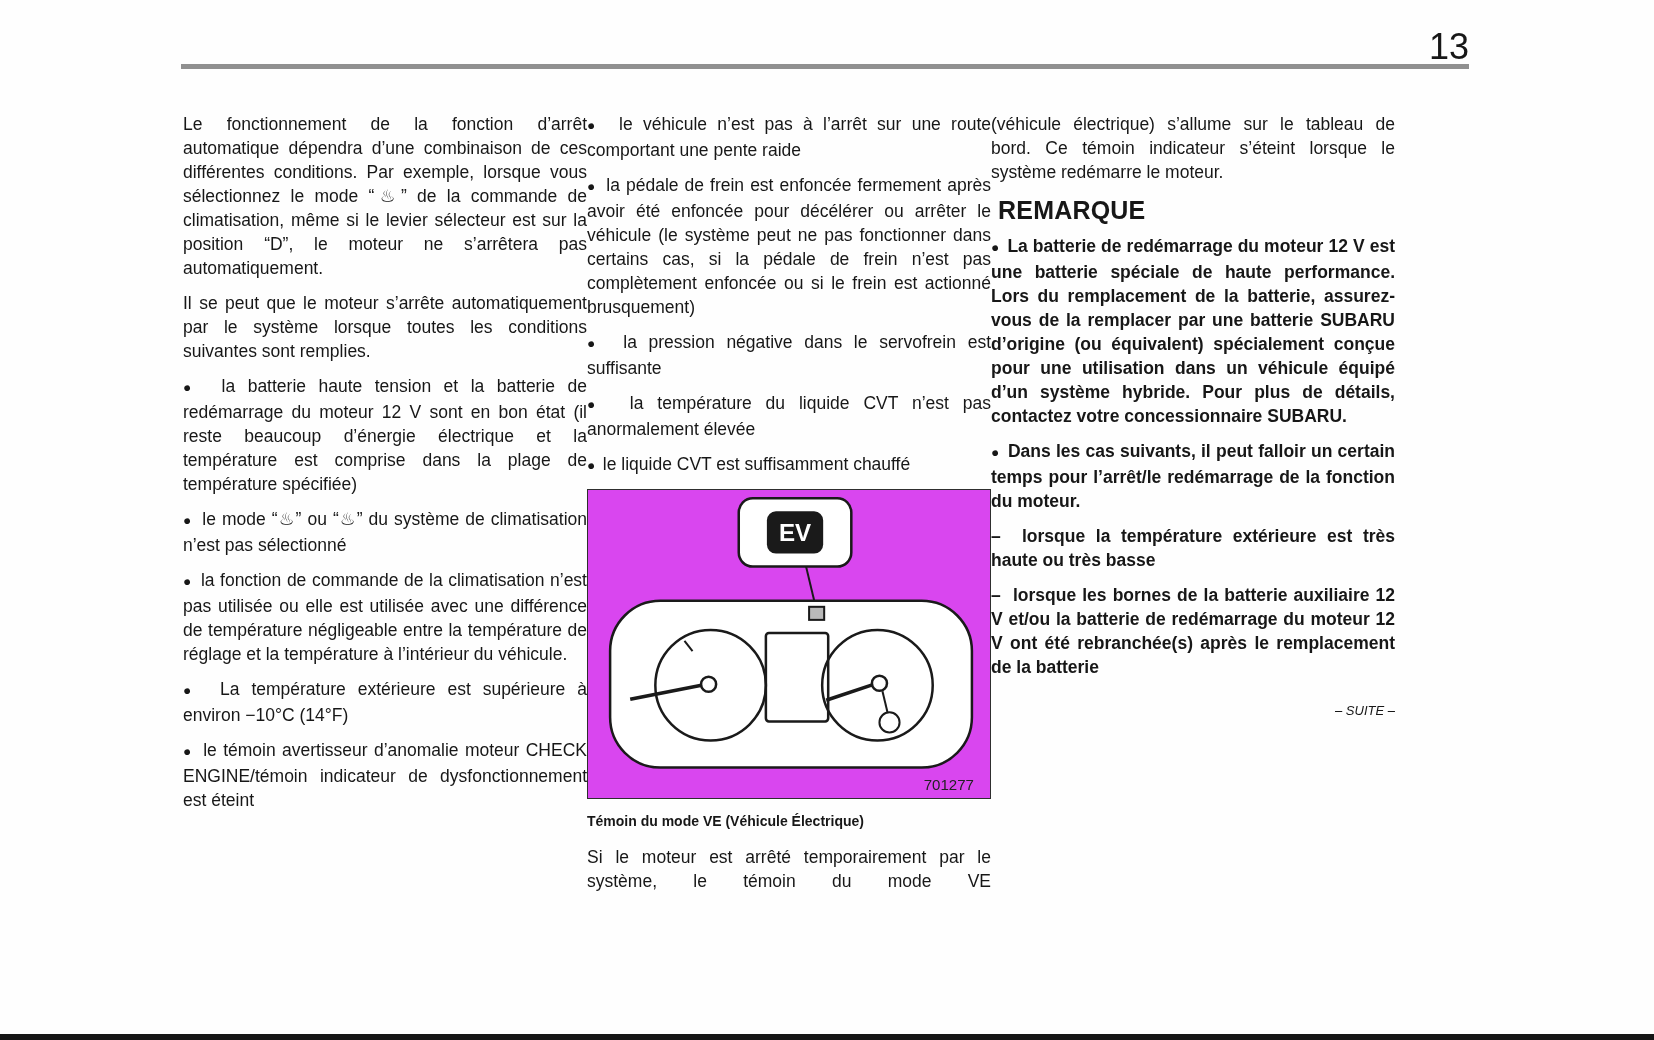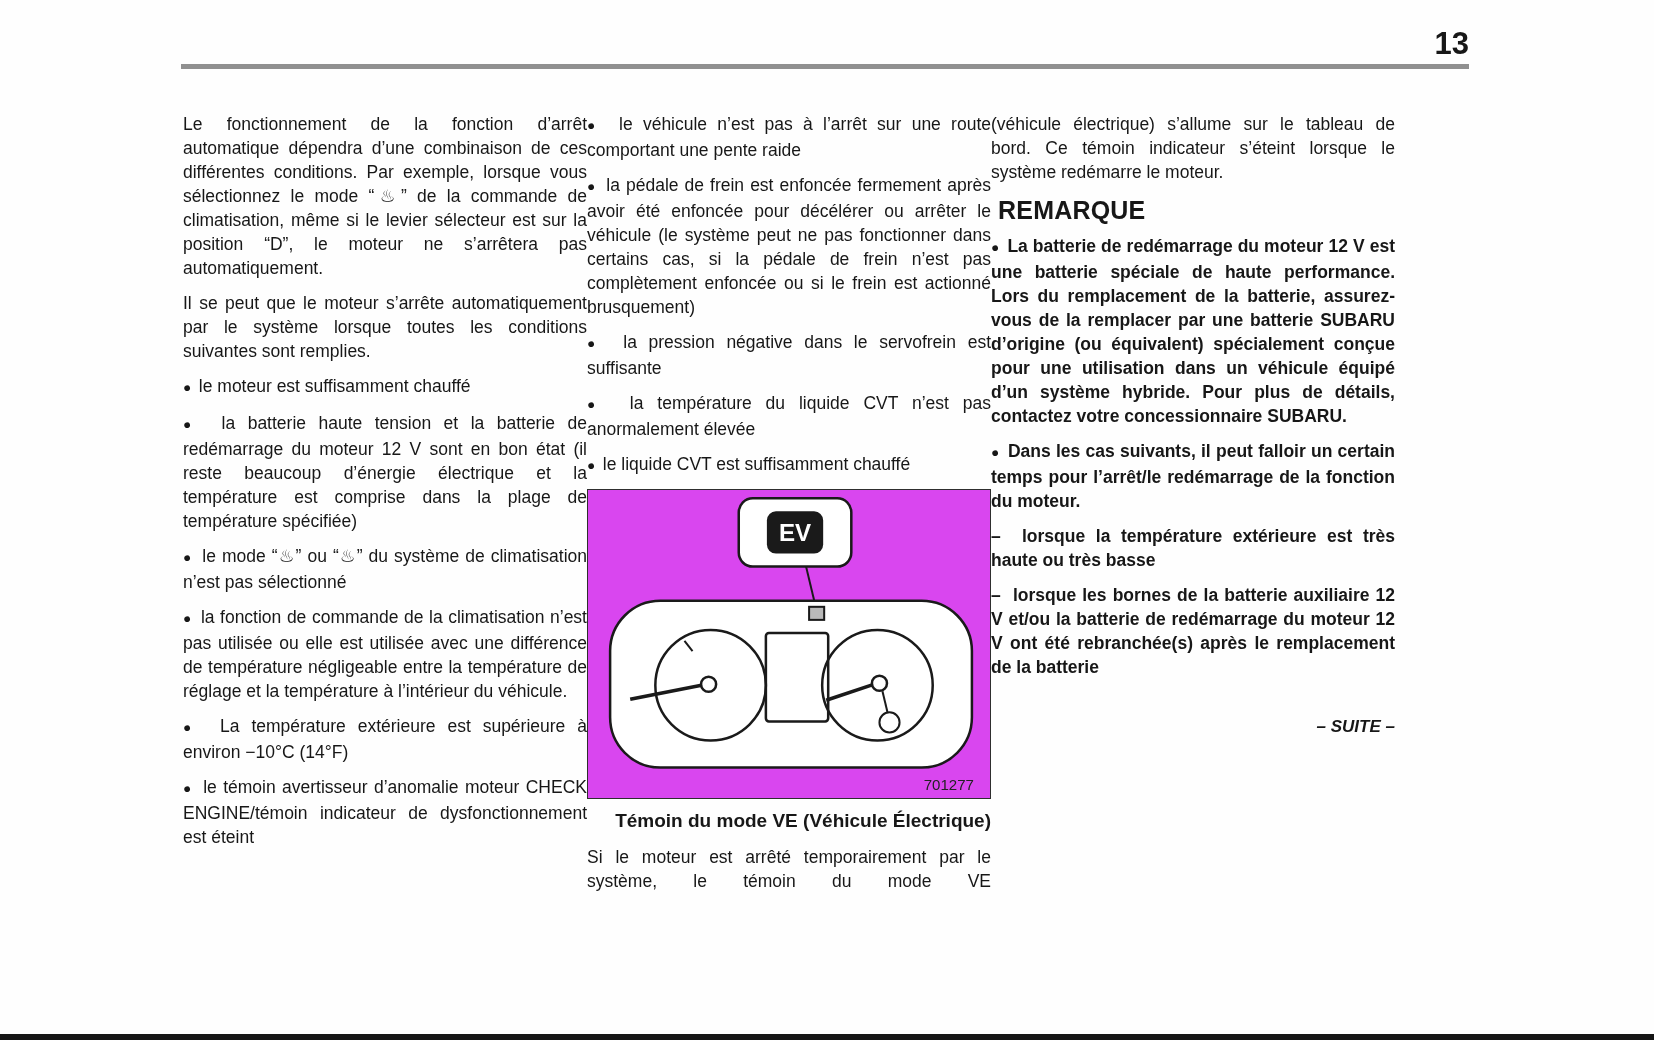--- a/index.html
+++ b/index.html
@@ -11,22 +11,22 @@
     font-family: "Liberation Sans", sans-serif;
     color: #171717;
     overflow: hidden;
   }
   .page-number {
     position: absolute;
     top: 26px;
     left: 181px;
     width: 1288px;
     text-align: right;
-    font-size: 31px;
-    font-weight: 700;
+    font-size: 36px;
+    font-weight: 400;
   }
   .header-rule {
     position: absolute;
     top: 64px;
     left: 181px;
     width: 1288px;
     height: 5px;
     background: #909090;
   }
   .columns {
@@ -63,31 +63,31 @@
   .cont { text-align: justify; text-align-last: justify; }
   figure { margin: 6px 0 0 0; }
   .figure-box {
     border: 1.5px solid #2e2e2e;
     height: 308px;
     background: #d946ef;
   }
   .figure-box svg { display: block; width: 100%; height: 100%; }
   figcaption {
     font-weight: 700;
-    font-size: 19px;
-    text-align: right;
+    font-size: 14px;
+    text-align: left;
     margin: 10px 0 12px 0;
     line-height: 24px;
   }
   .suite {
     text-align: right;
-    font-weight: 700;
+    font-weight: 400;
     font-style: italic;
-    font-size: 17px;
-    margin-top: 36px;
+    font-size: 13px;
+    margin-top: 20px;
   }
   .bottom-bar {
     position: absolute;
     left: 0;
     bottom: 0;
     width: 1654px;
     height: 6px;
     background: #151515;
   }
 </style>
@@ -97,21 +97,20 @@
 <div>
 
   <div class="page-number">13</div>
   <div class="header-rule"></div>
 
   <main class="columns">
 
     <section class="col">
       <p>Le fonctionnement de la fonction d’arrêt automatique dépendra d’une combinaison de ces différentes conditions. Par exemple, lorsque vous sélectionnez le mode “♨” de la commande de climatisation, même si le levier sélecteur est sur la position “D”, le moteur ne s’arrêtera pas automatiquement.</p>
       <p>Il se peut que le moteur s’arrête automatiquement par le système lorsque toutes les conditions suivantes sont remplies.</p>
-      <p class="b">le moteur est suffisamment chauffé</p>
       <p class="b">la batterie haute tension et la batterie de redémarrage du moteur 12 V sont en bon état (il reste beaucoup d’énergie électrique et la température est comprise dans la plage de température spécifiée)</p>
       <p class="b">le mode “♨” ou “♨” du système de climatisation n’est pas sélectionné</p>
       <p class="b">la fonction de commande de la climatisation n’est pas utilisée ou elle est utilisée avec une différence de température négligeable entre la température de réglage et la température à l’intérieur du véhicule.</p>
       <p class="b">La température extérieure est supérieure à environ −10°C (14°F)</p>
       <p class="b">le témoin avertisseur d’anomalie moteur CHECK ENGINE/témoin indicateur de dysfonctionnement est éteint</p>
     </section>
 
     <section class="col">
       <p class="b">le véhicule n’est pas à l’arrêt sur une route comportant une pente raide</p>
       <p class="b">la pédale de frein est enfoncée fermement après avoir été enfoncée pour décélérer ou arrêter le véhicule (le système peut ne pas fonctionner dans certains cas, si la pédale de frein n’est pas complètement enfoncée ou si le frein est actionné brusquement)</p>

